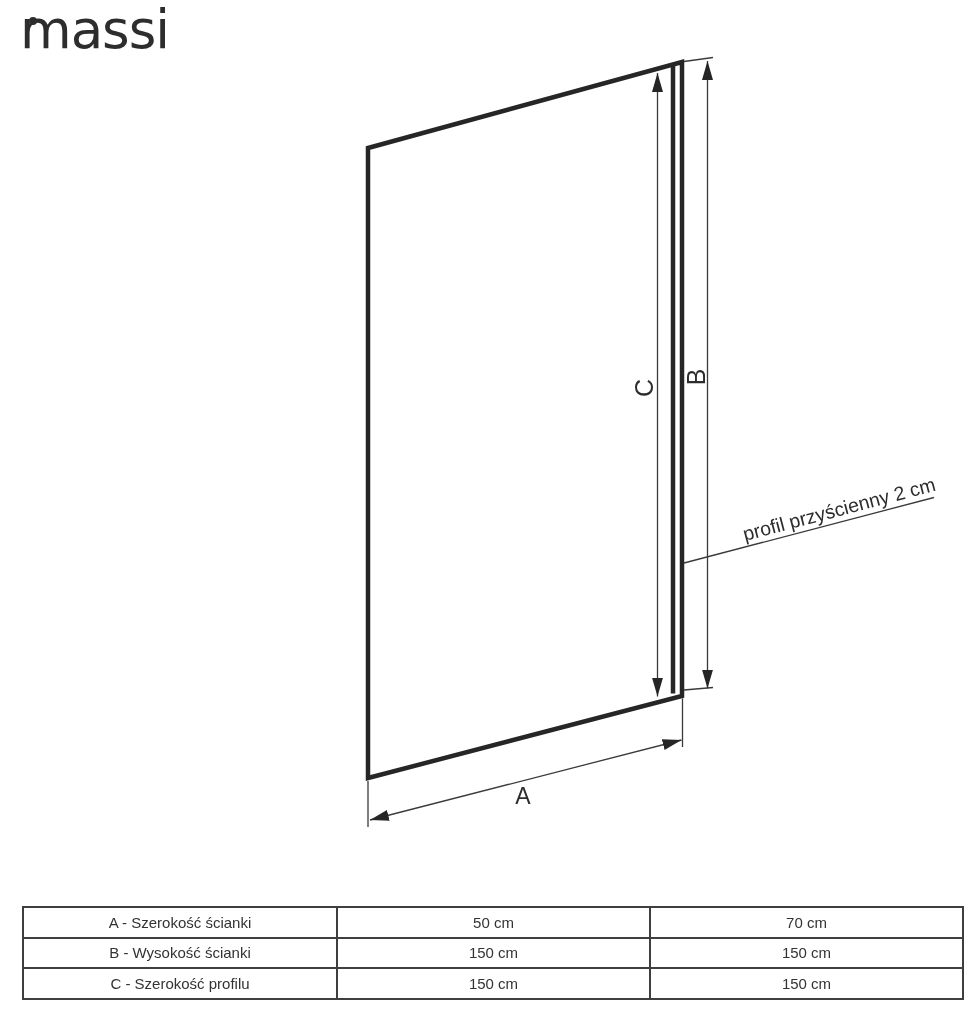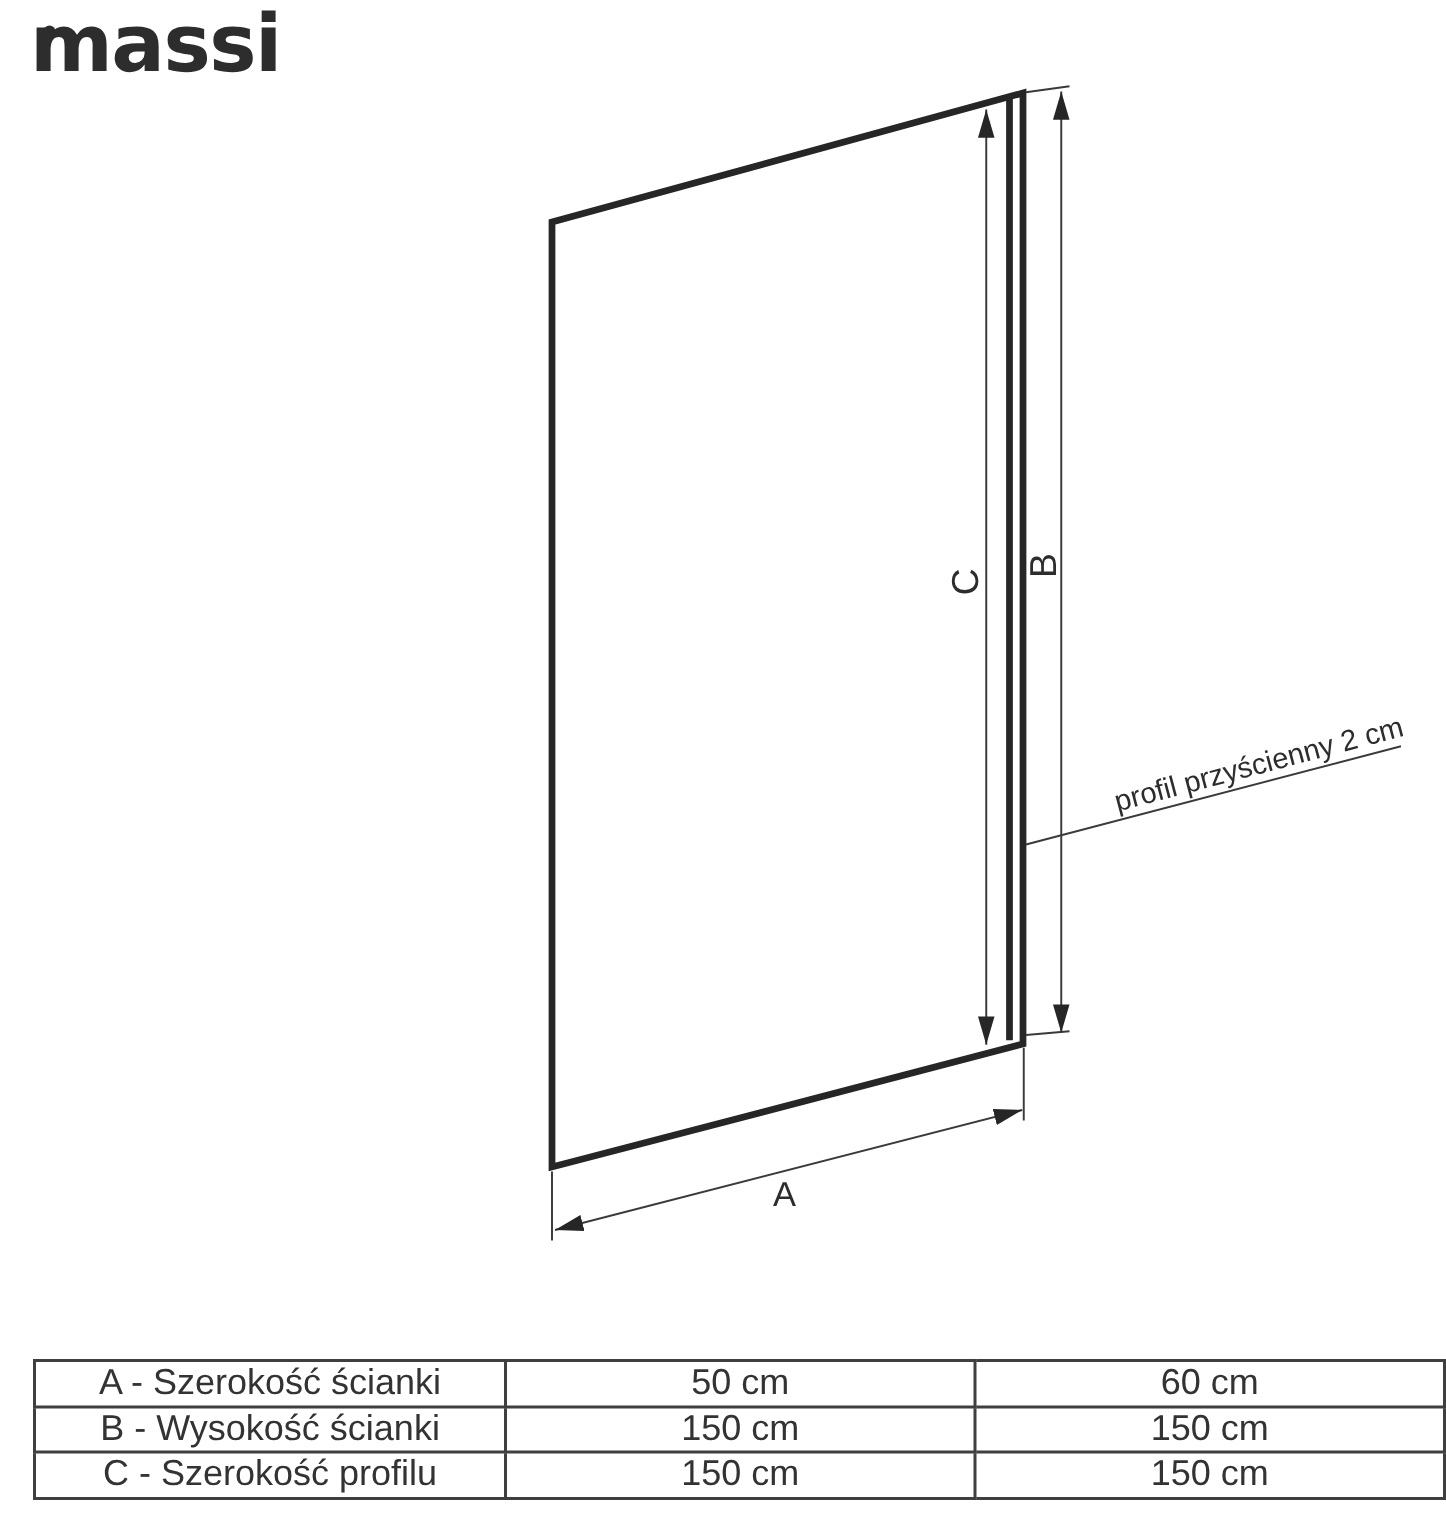--- a/index.html
+++ b/index.html
@@ -17,21 +17,21 @@
   }
   
   .logo {
     position: absolute;
     left: 20px;
     top: 5px;
     height: 50px;
   }
   .logo-text {
     font-family: "DejaVu Sans", sans-serif;
-    font-weight: 700;
+    font-weight: 400;
     font-size: 53px;
     line-height: 50px;
     letter-spacing: -1px;
     color: #2d2d2d;
   }
   .logo-dot {
     position: absolute;
     left: 9px;
     top: 12px;
     width: 8px;
@@ -71,21 +71,21 @@
     top: 906px;
     width: 940px;
     border-collapse: collapse;
     table-layout: fixed;
   }
   .spec-table td {
     border: 2px solid #3f3f3f;
     height: 28.5px;
     text-align: center;
     vertical-align: middle;
-    font-size: 24px;
+    font-size: 15px;
     color: #333333;
     padding: 0;
     white-space: nowrap;
   }
 </style>
 </head>
 <body>
 
 <div class="page">
 
@@ -133,21 +133,21 @@
   <table class="spec-table">
     <colgroup>
       <col style="width:314px">
       <col style="width:313px">
       <col style="width:313px">
     </colgroup>
     <tbody>
       <tr>
         <td>A - Szerokość ścianki</td>
         <td>50 cm</td>
-        <td>60 cm</td>
+        <td>70 cm</td>
       </tr>
       <tr>
         <td>B - Wysokość ścianki</td>
         <td>150 cm</td>
         <td>150 cm</td>
       </tr>
       <tr>
         <td>C - Szerokość profilu</td>
         <td>150 cm</td>
         <td>150 cm</td>

